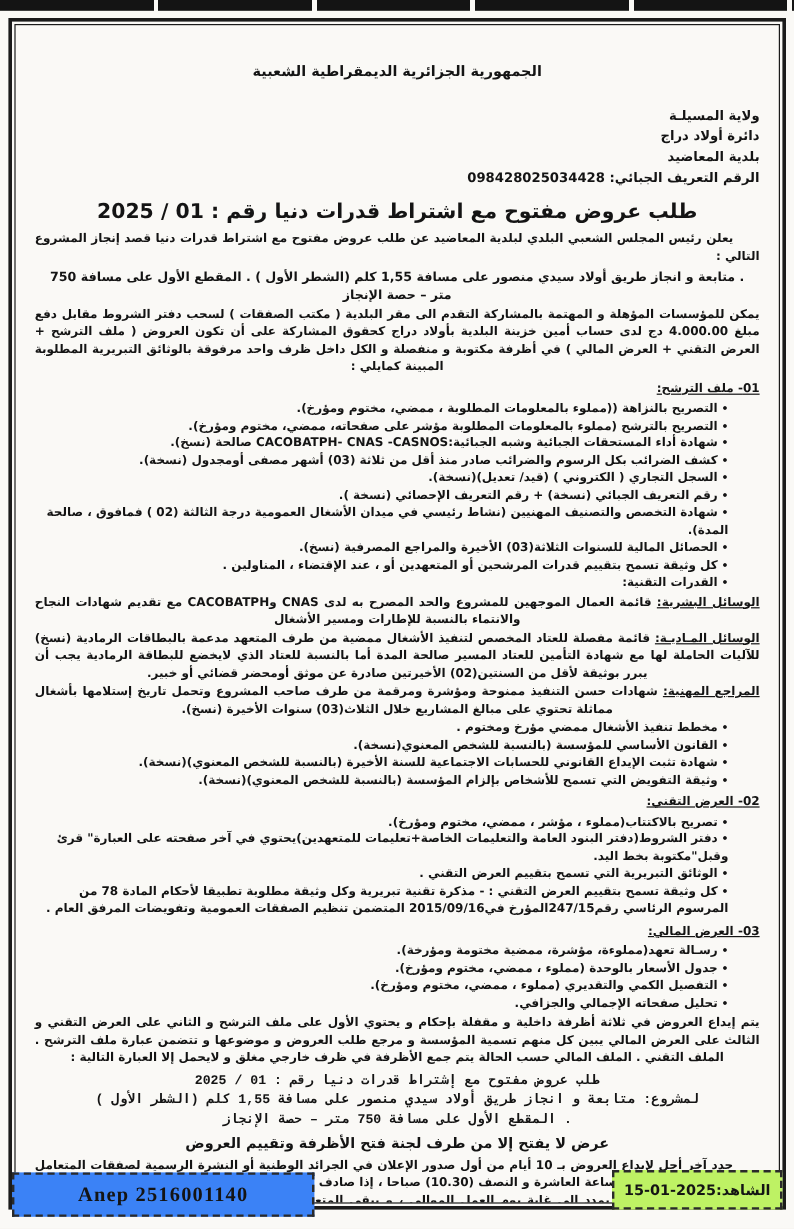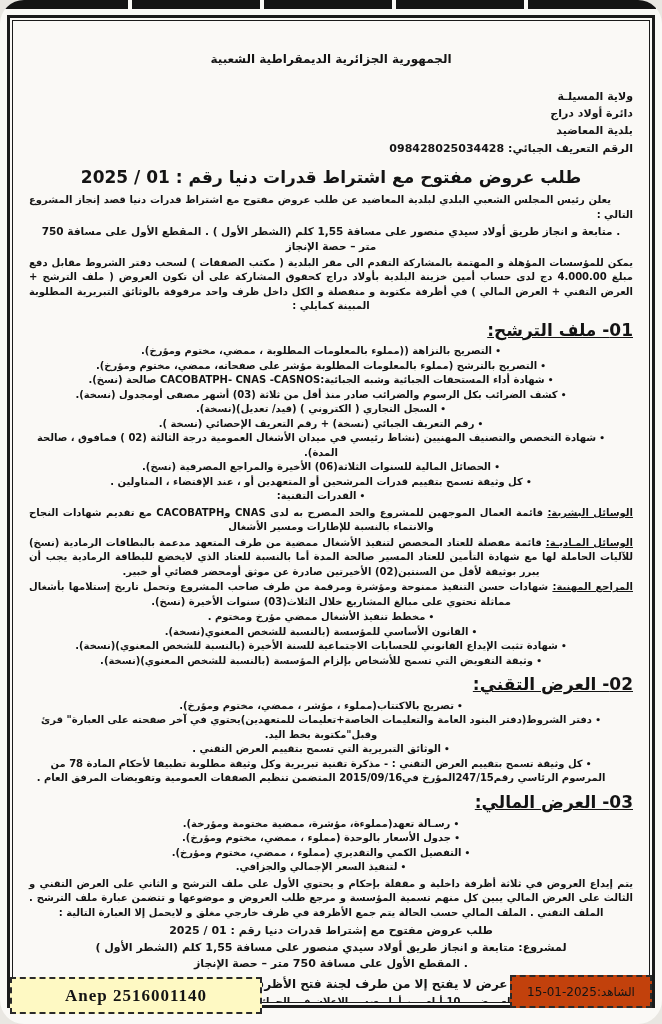--- a/index.html
+++ b/index.html
@@ -4,21 +4,21 @@
 <style>
   html,body{margin:0;padding:0;}
   body{
     width:662px;height:1024px;
     background:#e9e7e2;
     font-family:"DejaVu Sans","Liberation Sans",sans-serif;
     -webkit-font-smoothing:antialiased;
   }
   .page{
     position:relative;width:662px;height:1024px;
-    background:#faf9f6;overflow:hidden;color:#141414;border-radius:24px;
+    background:#faf9f6;overflow:hidden;color:#141414;
   }
   
   .scan-strip{
     position:absolute;top:0;left:0;right:0;height:9px;
     background:repeating-linear-gradient(90deg,#141414 0 128px,#faf9f6 128px 132px);
   }
   
   .frame{
     position:absolute;top:15px;left:7px;right:7px;bottom:16px;
     border:3px solid #1b1b1b;
@@ -33,45 +33,45 @@
     padding:22px 16px 0 16px;
     font-size:10px;line-height:1.45;font-weight:700;
     text-align:right;
   }
   .republic{font-size:12px;text-align:center;margin:8px 0 20px;}
   .hdr-line{font-size:11px;line-height:1.55;}
   .notice-title{font-size:17px;text-align:center;margin:8px 0 4px;}
   .para{text-align:justify;text-align-last:center;margin:0 0 2px;}
   .para-indent{text-indent:22px;text-align-last:auto;}
   .project-line{text-align:center;font-size:10.5px;margin:1px 4px;}
-  .sec-heading{font-size:17px;margin:4px 0 2px;}
+  .sec-heading{font-size:10px;margin:4px 0 2px;}
   .sec-heading .u{text-decoration:underline;}
   ul.blist{list-style:none;margin:0 0 2px;padding:0 26px 0 6px;}
-  ul.blist li{text-align:center;margin:0;}
+  ul.blist li{text-align:right;margin:0;}
   ul.blist li::before{content:"•  ";font-size:9px;}
   li.strong-item{font-weight:700;}
   .means{ text-align:justify;text-align-last:center;margin:0 0 1px;}
   .means .lbl{text-decoration:underline;}
   .env-block{margin:3px 0 2px;}
-  .env-line{text-align:center;font-size:11px;line-height:1.5;}
+  .env-line{text-align:center;font-size:11px;line-height:1.5;font-family:Liberation Mono, monospace;}
   .env-warning{text-align:center;font-size:12px;margin:3px 0 2px;}
   
   .anep-box{
     position:absolute;left:10px;top:977px;width:248px;height:33px;
-    border:2px dashed #2a2a2a;background:#fef9c3;z-index:3;
+    border:2px dashed #2a2a2a;background:#3b82f6;z-index:3;
     display:flex;align-items:center;justify-content:center;
     direction:ltr;
     font-family:"Liberation Serif","DejaVu Serif",serif;
     font-size:17px;font-weight:700;letter-spacing:1px;
   }
   .chahed-box{
     position:absolute;right:10px;top:975px;width:138px;height:29px;
-    border:2px dashed #2a2a2a;background:#c2410c;z-index:3;
+    border:2px dashed #2a2a2a;background:#bef264;z-index:3;
     display:flex;align-items:center;justify-content:center;
-    direction:rtl;font-size:12px;font-weight:400;
+    direction:rtl;font-size:12px;font-weight:700;
   }
 </style>
 </head>
 <body>
 
 <div class="page">
 
   <div class="scan-strip"></div>
 
   <div class="frame">
@@ -93,21 +93,21 @@
 
         <div class="sec-heading"><span class="u">01- ملف الترشح:</span></div>
         <ul class="blist">
           <li>التصريح بالنزاهة ((مملوء بالمعلومات المطلوبة ، ممضي، مختوم ومؤرخ).</li>
           <li>التصريح بالترشح (مملوء بالمعلومات المطلوبة مؤشر على صفحاته، ممضي، مختوم ومؤرخ).</li>
           <li>شهادة أداء المستحقات الجبائية وشبه الجبائية:CACOBATPH- CNAS -CASNOS صالحة (نسخ).</li>
           <li>كشف الضرائب بكل الرسوم والضرائب صادر منذ أقل من ثلاثة (03) أشهر مصفى أومجدول (نسخة).</li>
           <li>السجل التجاري ( الكتروني ) (قيد/ تعديل)(نسخة).</li>
           <li>رقم التعريف الجبائي (نسخة) + رقم التعريف الإحصائي (نسخة ).</li>
           <li>شهادة التخصص والتصنيف المهنيين (نشاط رئيسي في ميدان الأشغال العمومية درجة الثالثة (02 ) فمافوق ، صالحة المدة).</li>
-          <li>الحصائل المالية للسنوات الثلاثة(06) الأخيرة والمراجع المصرفية (نسخ).</li>
+          <li>الحصائل المالية للسنوات الثلاثة(03) الأخيرة والمراجع المصرفية (نسخ).</li>
           <li>كل وثيقة تسمح بتقييم قدرات المرشحين أو المتعهدين أو ، عند الإقتضاء ، المناولين .</li>
           <li class="strong-item">القدرات التقنية:</li>
         </ul>
 
         <div class="means"><span class="lbl">الوسائل البشرية:</span><span> قائمة العمال الموجهين للمشروع والحد المصرح به لدى CNAS وCACOBATPH مع تقديم شهادات النجاح والانتماء بالنسبة للإطارات ومسير الأشغال</span></div>
         <div class="means"><span class="lbl">الوسائل المـاديـة:</span><span> قائمة مفصلة للعتاد المخصص لتنفيذ الأشغال ممضية من طرف المتعهد مدعمة بالبطاقات الرمادية (نسخ) للآليات الحاملة لها مع شهادة التأمين للعتاد المسير صالحة المدة أما بالنسبة للعتاد الذي لايخضع للبطاقة الرمادية يجب أن يبرر بوثيقة لأقل من السنتين(02) الأخيرتين صادرة عن موثق أومحضر قضائي أو خبير.</span></div>
         <div class="means"><span class="lbl">المراجع المهنية:</span><span> شهادات حسن التنفيذ ممنوحة ومؤشرة ومرقمة من طرف صاحب المشروع وتحمل تاريخ إستلامها بأشغال مماثلة تحتوي على مبالغ المشاريع خلال الثلاث(03) سنوات الأخيرة (نسخ).</span></div>
 
         <ul class="blist">
           <li>مخطط تنفيذ الأشغال ممضي مؤرخ ومختوم .</li>
@@ -122,21 +122,21 @@
           <li>دفتر الشروط(دفتر البنود العامة والتعليمات الخاصة+تعليمات للمتعهدين)يحتوي في آخر صفحته على العبارة" قرئ وقبل"مكتوبة بخط اليد.</li>
           <li>الوثائق التبريرية التي تسمح بتقييم العرض التقني .</li>
           <li>كل وثيقة تسمح بتقييم العرض التقني : - مذكرة تقنية تبريرية وكل وثيقة مطلوبة تطبيقا لأحكام المادة 78 من المرسوم الرئاسي رقم247/15المؤرخ في2015/09/16 المتضمن تنظيم الصفقات العمومية وتفويضات المرفق العام .</li>
         </ul>
 
         <div class="sec-heading"><span class="u">03- العرض المالي:</span></div>
         <ul class="blist">
           <li>رسـالة تعهد(مملوءة، مؤشرة، ممضية مختومة ومؤرخة).</li>
           <li>جدول الأسعار بالوحدة (مملوء ، ممضي، مختوم ومؤرخ).</li>
           <li>التفصيل الكمي والتقديري (مملوء ، ممضي، مختوم ومؤرخ).</li>
-          <li>لتنفيذ السعر الإجمالي والجزافي.</li>
+          <li>تحليل صفحاته الإجمالي والجزافي.</li>
         </ul>
 
         <div class="para">يتم إيداع العروض في ثلاثة أظرفة داخلية و مقفلة بإحكام و يحتوي الأول على ملف الترشح و الثاني على العرض التقني و الثالث على العرض المالي يبين كل منهم تسمية المؤسسة و مرجع طلب العروض و موضوعها و تتضمن عبارة ملف الترشح . الملف التقني . الملف المالي حسب الحالة يتم جمع الأظرفة في ظرف خارجي مغلق و لايحمل إلا العبارة التالية :</div>
 
         <div class="env-block">
           <div class="env-line">طلب عروض مفتوح مع إشتراط قدرات دنيا رقم : 01 / 2025</div>
           <div class="env-line">لمشروع: متابعة و انجاز طريق أولاد سيدي منصور على مسافة 1,55 كلم (الشطر الأول )</div>
           <div class="env-line">. المقطع الأول على مسافة 750 متر – حصة الإنجاز</div>
         </div>
 

